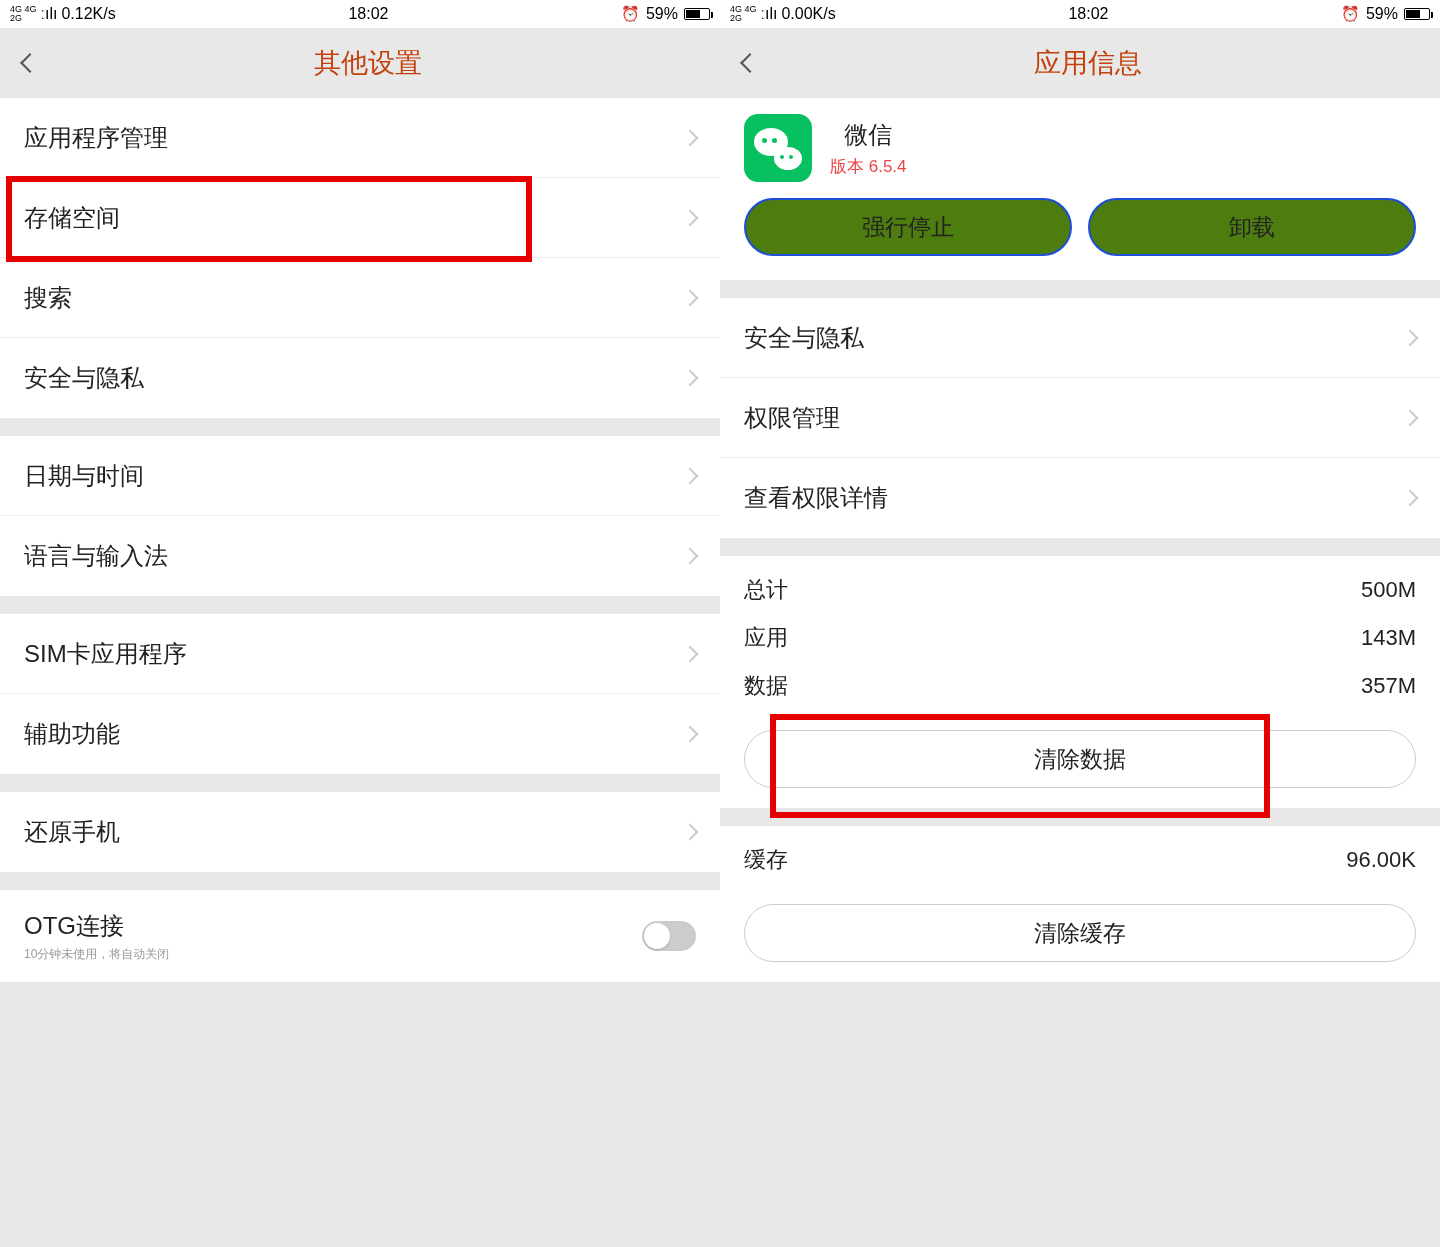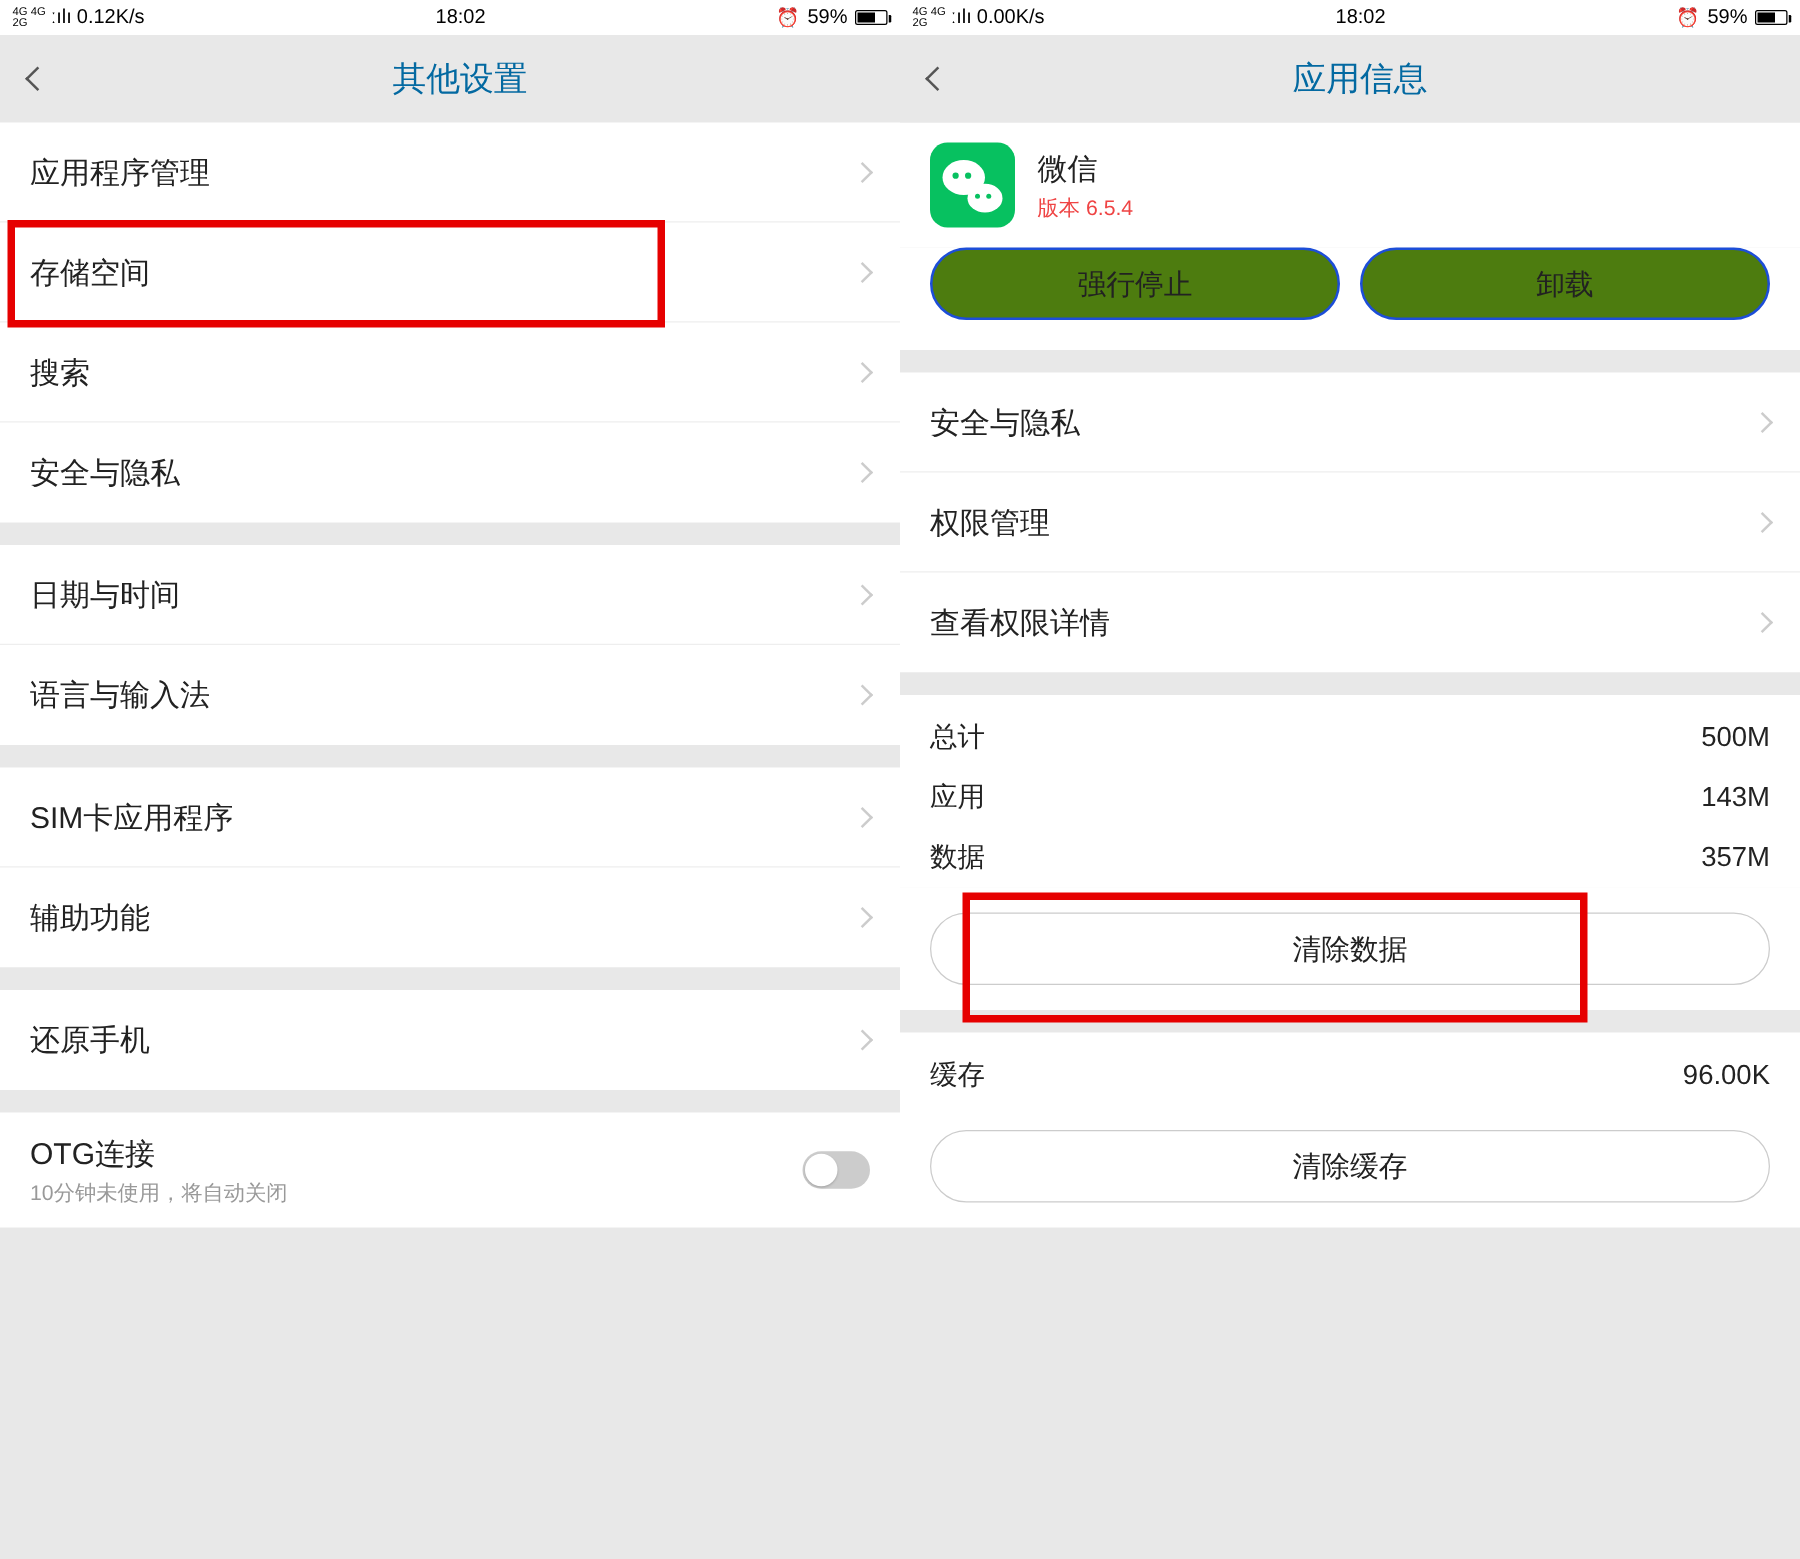--- a/index.html
+++ b/index.html
@@ -54,42 +54,42 @@
   align-items: center; justify-content: center;
   cursor: pointer;
 }
 .back-chevron {
   width: 14px; height: 14px;
   border-left: 2px solid #555; border-bottom: 2px solid #555;
   transform: rotate(45deg);
 }
 .nav-title {
   position: absolute; left: 16px; right: 0;
-  text-align: center; font-size: 27px; color: #0369a1;
+  text-align: center; font-size: 27px; color: #c2410c;
   pointer-events: none;
 }
 .section-gap { height: 18px; background: #e8e8e8; }
 .list {
   background: #fff;
 }
 .list-item {
   height: 80px;
   display: flex;
   align-items: center;
   padding: 0 24px;
   border-bottom: 1px solid #eee;
   position: relative;
   cursor: pointer;
 }
 .list-item:last-child { border-bottom: none; }
 .list-label {
   font-size: 24px; color: #222; flex: 1;
 }
 .list-sub {
-  font-size: 17px; color: #999; margin-top: 4px;
+  font-size: 12px; color: #999; margin-top: 4px;
 }
 .list-col { display: flex; flex-direction: column; flex: 1; }
 .chevron-right {
   width: 12px; height: 12px;
   border-top: 2px solid #ccc; border-right: 2px solid #ccc;
   transform: rotate(45deg);
 }
 .highlight-box {
   position: absolute; border: 6px solid #e60000;
   pointer-events: none;
@@ -98,21 +98,21 @@
   width: 54px; height: 30px; background: #ccc;
   border-radius: 15px; position: relative;
 }
 .toggle-knob {
   width: 26px; height: 26px; background: #fff;
   border-radius: 50%; position: absolute; top: 2px; left: 2px;
   box-shadow: 0 1px 2px rgba(0,0,0,0.2);
 }
 .app-header {
   background: #fff; padding: 16px 24px;
-  display: flex; align-items: center; gap: 18px;
+  display: flex; align-items: center; gap: 18px; text-align: center;
 }
 .app-icon {
   width: 68px; height: 68px; background: #07c160;
   border-radius: 14px; display: flex;
   align-items: center; justify-content: center;
   position: relative;
 }
 .wechat-bubble1 {
   width: 34px; height: 28px; background: #fff;
   border-radius: 50%; position: absolute;

